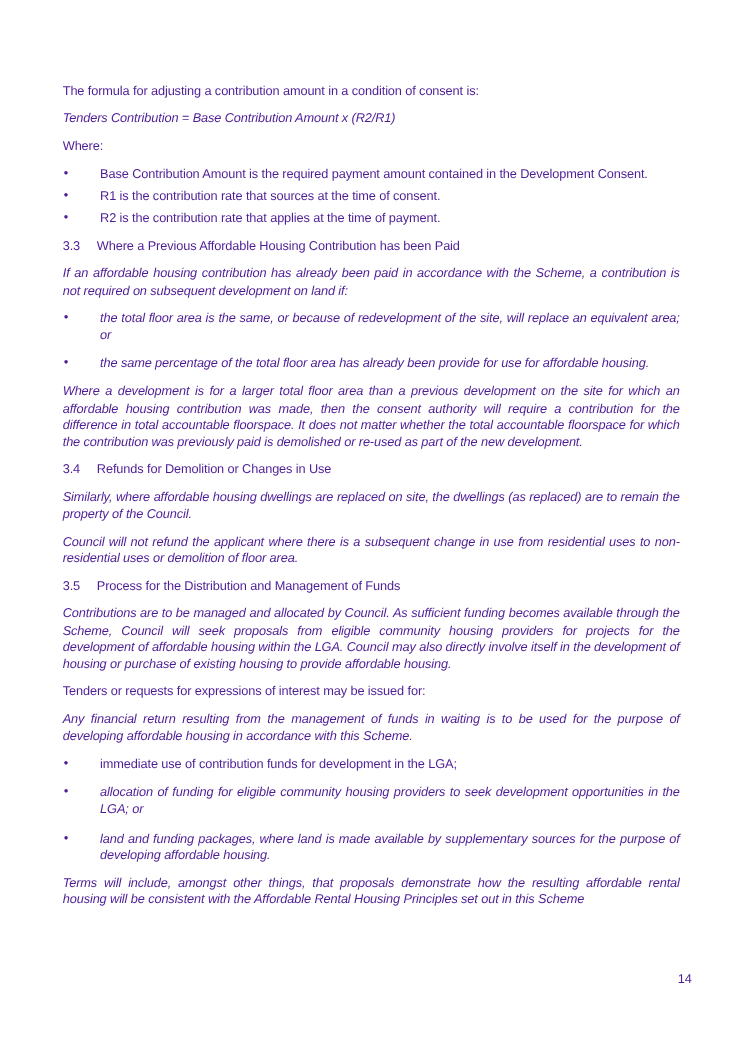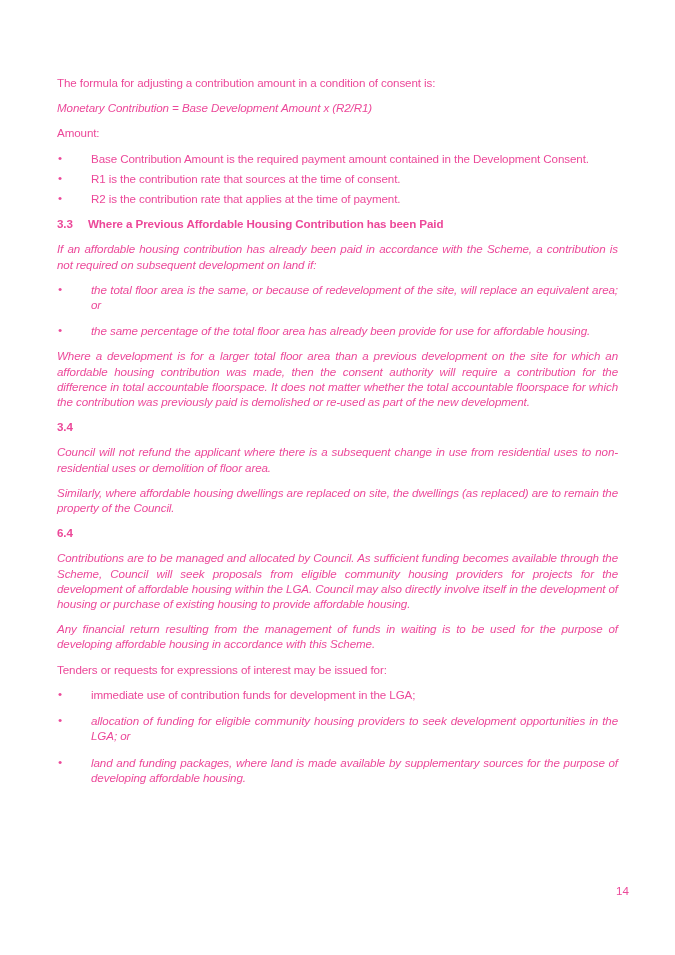--- a/index.html
+++ b/index.html
@@ -1,39 +1,39 @@
 <!DOCTYPE html>
 <html><head>
 <meta charset="utf-8">
 <style>
   html, body { margin: 0; padding: 0; background: #ffffff; }
   .page {
     position: relative;
     width: 675px;
     height: 955px;
     background: #ffffff;
-    color: #ec4899;
+    color: #4c1d95;
     font-family: "Liberation Sans", sans-serif;
     overflow: hidden;
   }
   .content {
     position: absolute;
     left: 57px;
     top: 75px;
     width: 561px;
     font-size: 11.6px;
     line-height: 15.2px;
     letter-spacing: -0.1px;
   }
   .para { margin: 0 0 10px 0; }
   .just { text-align: justify; font-style: italic; }
   .italic { font-style: italic; }
   .heading {
     display: flex;
-    font-weight: bold;
+    font-weight: normal;
     margin: 4px 0 10px 0;
     align-items: center;
   }
   .heading .num { width: 31px; flex: 0 0 31px; }
   .blist { margin: 0 0 10px 0; }
   .bitem { position: relative; padding-left: 34px; }
   .bitem .marker {
     position: absolute;
     left: 1px;
     top: -1px;
@@ -49,23 +49,23 @@
   }
 </style>
 </head>
 <body>
 
 <div class="page">
   <div class="content">
 
     <p class="para">The formula for adjusting a contribution amount in a condition of consent is:</p>
 
-    <p class="para italic">Monetary Contribution = Base Development Amount x (R2/R1)</p>
+    <p class="para italic">Tenders Contribution = Base Contribution Amount x (R2/R1)</p>
 
-    <p class="para">Amount:</p>
+    <p class="para">Where:</p>
 
     <div class="blist tight">
       <div class="bitem">
         <span class="marker">•</span>
         <span>Base Contribution Amount is the required payment amount contained in the Development Consent.</span>
       </div>
       <div class="bitem">
         <span class="marker">•</span>
         <span>R1 is the contribution rate that sources at the time of consent.</span>
       </div>
@@ -90,48 +90,51 @@
       <div class="bitem just">
         <span class="marker">•</span>
         <span>the same percentage of the total floor area has already been provide for use for affordable housing.</span>
       </div>
     </div>
 
     <p class="para just">Where a development is for a larger total floor area than a previous development on the site for which an affordable housing contribution was made, then the consent authority will require a contribution for the difference in total accountable floorspace. It does not matter whether the total accountable floorspace for which the contribution was previously paid is demolished or re-used as part of the new development.</p>
 
     <div class="heading">
       <span class="num">3.4</span>
+      <span>Refunds for Demolition or Changes in Use</span>
     </div>
+
+    <p class="para just">Similarly, where affordable housing dwellings are replaced on site, the dwellings (as replaced) are to remain the property of the Council.</p>
 
     <p class="para just">Council will not refund the applicant where there is a subsequent change in use from residential uses to non-residential uses or demolition of floor area.</p>
 
-    <p class="para just">Similarly, where affordable housing dwellings are replaced on site, the dwellings (as replaced) are to remain the property of the Council.</p>
-
     <div class="heading">
-      <span class="num">6.4</span>
+      <span class="num">3.5</span>
+      <span>Process for the Distribution and Management of Funds</span>
     </div>
 
     <p class="para just">Contributions are to be managed and allocated by Council. As sufficient funding becomes available through the Scheme, Council will seek proposals from eligible community housing providers for projects for the development of affordable housing within the LGA. Council may also directly involve itself in the development of housing or purchase of existing housing to provide affordable housing.</p>
 
+    <p class="para">Tenders or requests for expressions of interest may be issued for:</p>
+
     <p class="para just">Any financial return resulting from the management of funds in waiting is to be used for the purpose of developing affordable housing in accordance with this Scheme.</p>
-
-    <p class="para">Tenders or requests for expressions of interest may be issued for:</p>
 
     <div class="blist spaced">
       <div class="bitem">
         <span class="marker">•</span>
         <span>immediate use of contribution funds for development in the LGA;</span>
       </div>
       <div class="bitem just">
         <span class="marker">•</span>
         <span>allocation of funding for eligible community housing providers to seek development opportunities in the LGA; or</span>
       </div>
       <div class="bitem just">
         <span class="marker">•</span>
         <span>land and funding packages, where land is made available by supplementary sources for the purpose of developing affordable housing.</span>
       </div>
     </div>
 
+    <p class="para just">Terms will include, amongst other things, that proposals demonstrate how the resulting affordable rental housing will be consistent with the Affordable Rental Housing Principles set out in this Scheme</p>
 
   </div>
 
   <div class="page-number">14</div>
 </div>
 
 </body></html>

